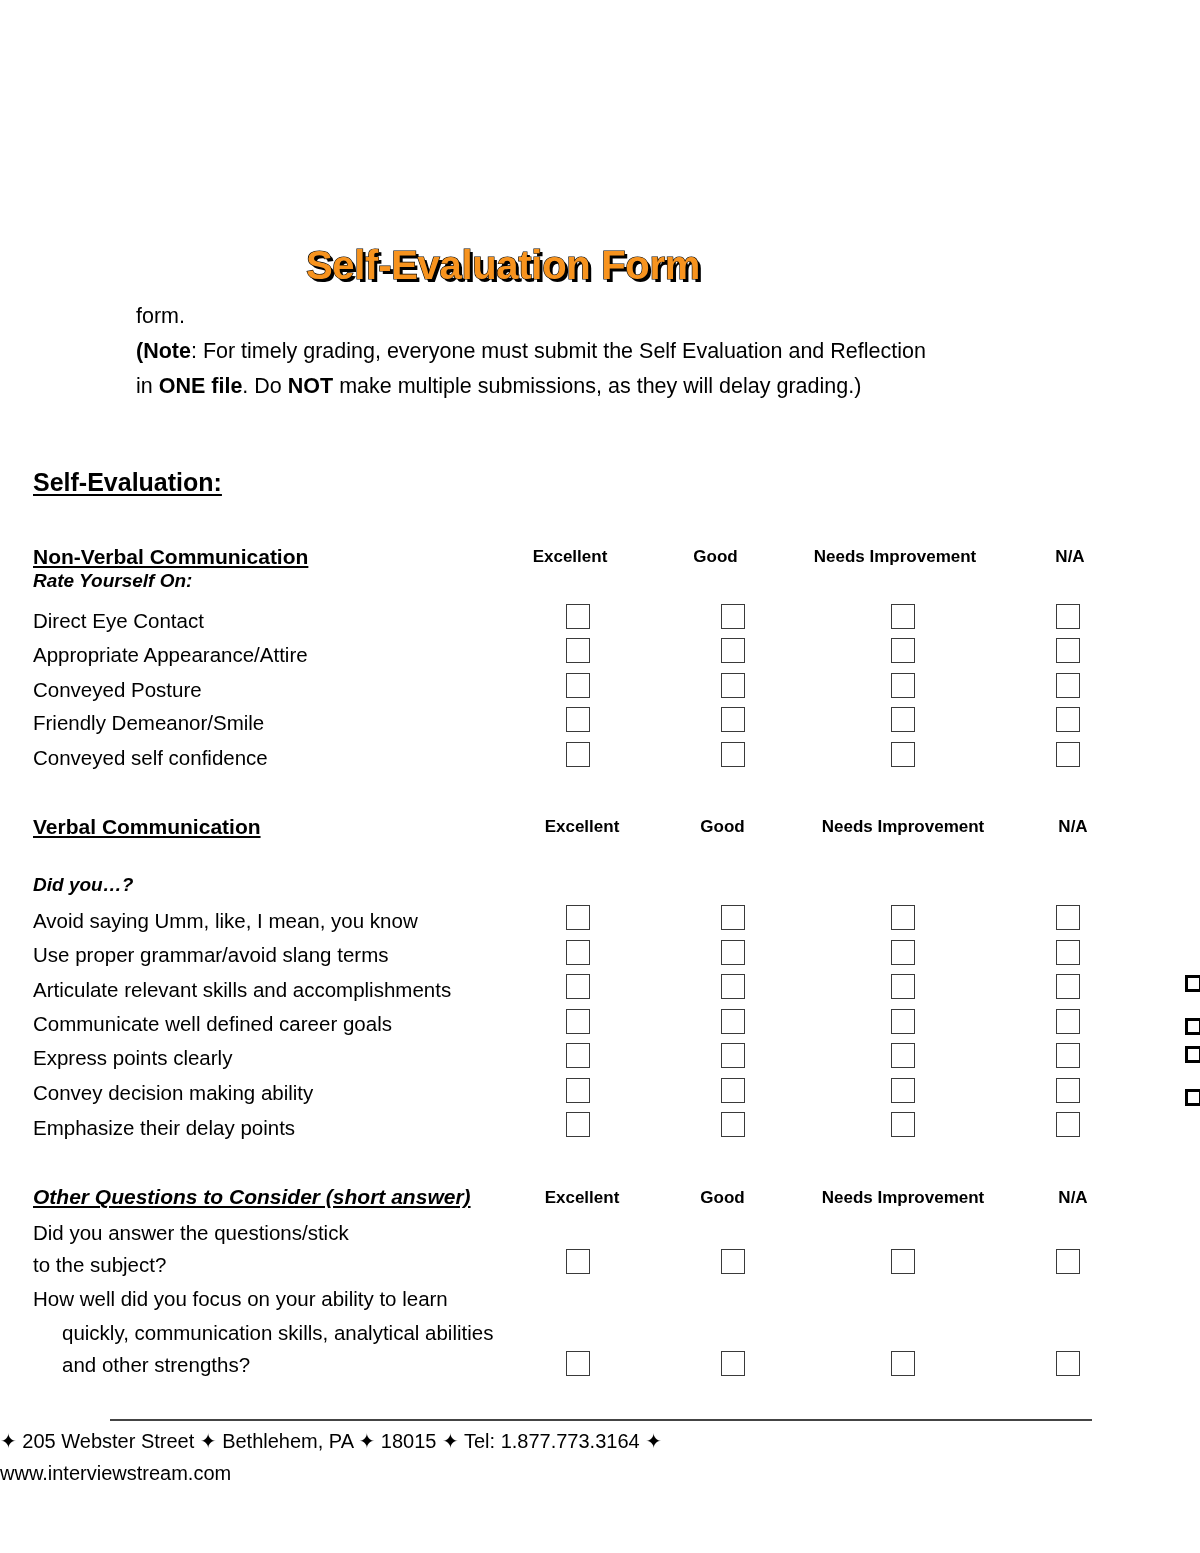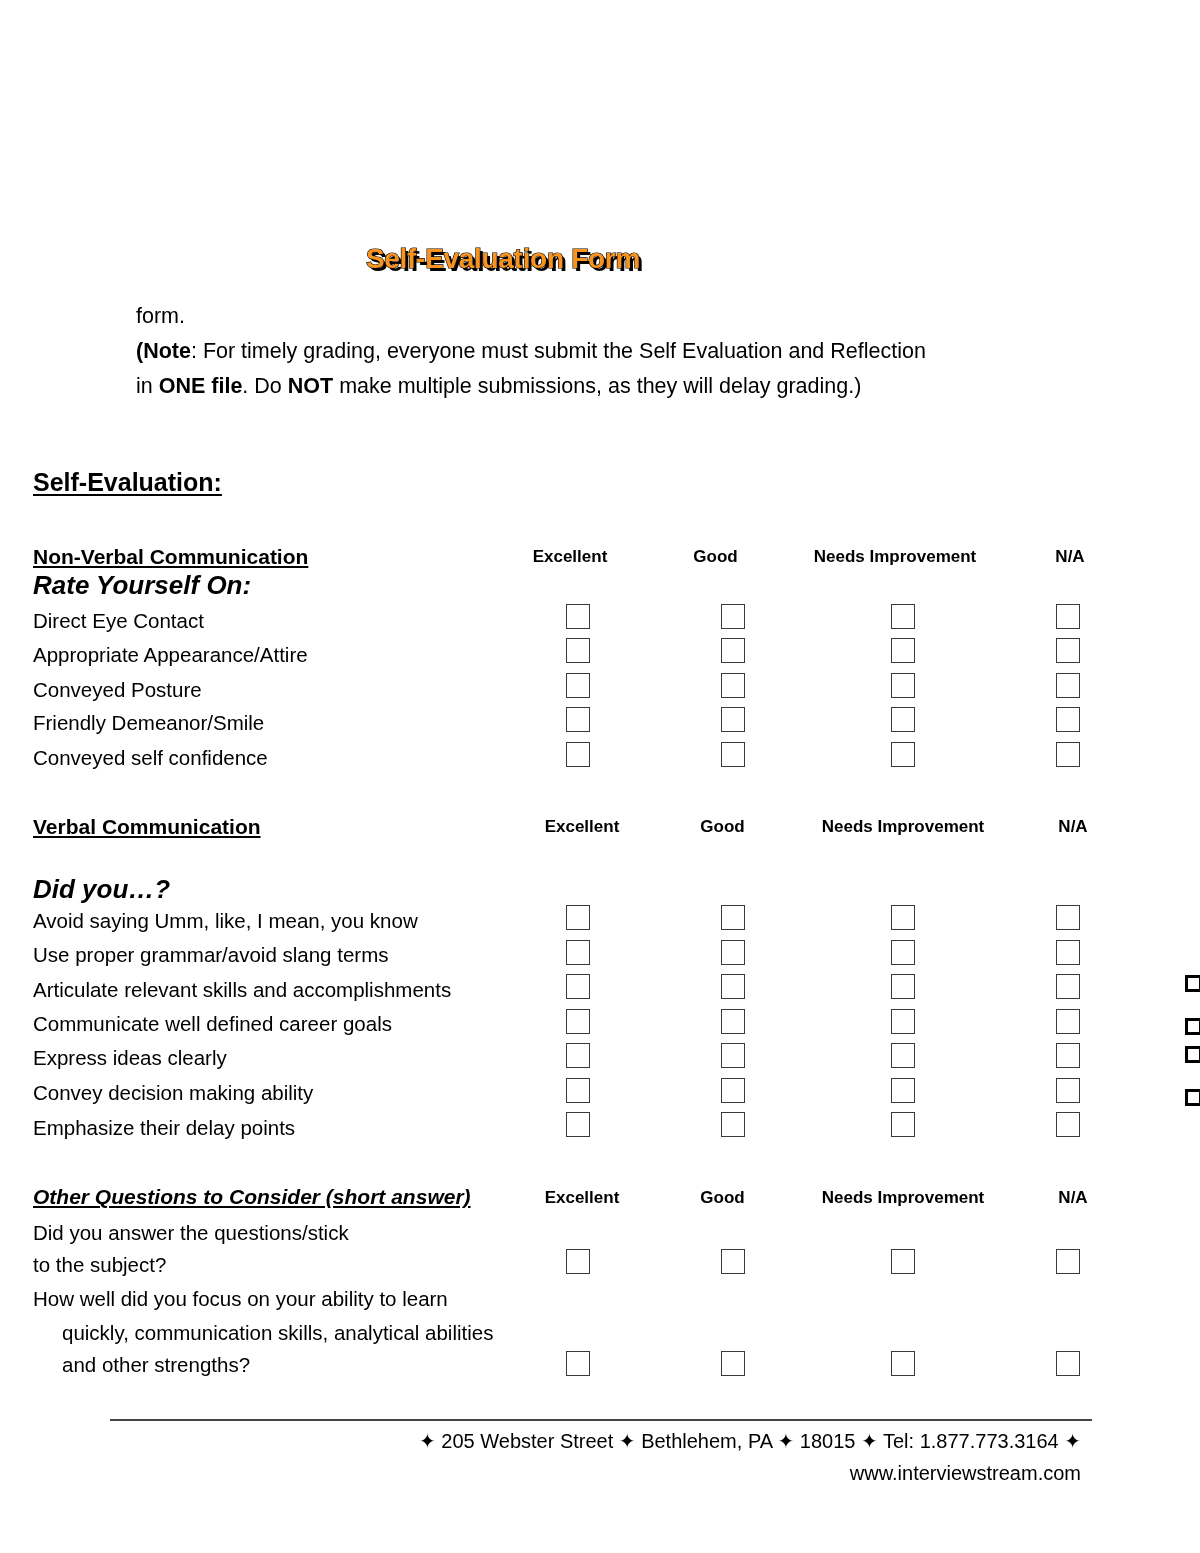--- a/index.html
+++ b/index.html
@@ -19,21 +19,21 @@
     overflow: hidden;
   }
 
   
   .doc-title {
     position: absolute;
     left: 0;
     top: 243px;
     width: 1006px;
     text-align: center;
-    font-size: 28px;
+    font-size: 40px;
     font-weight: bold;
     letter-spacing: -0.3px;
     color: #F7931E;
     -webkit-text-stroke: 1.2px #000000;
     paint-order: stroke fill;
     text-shadow: 3px 3px 0 #000000;
   }
 
   
   .directions {
@@ -64,21 +64,21 @@
     font-size: 21px;
     font-weight: bold;
     text-decoration: underline;
     text-underline-offset: 2px;
     white-space: nowrap;
   }
   .sec-title.italic { font-style: italic; }
 
   .sub-label {
     position: absolute;
-    font-size: 26px;
+    font-size: 19px;
     font-weight: bold;
     font-style: italic;
     white-space: nowrap;
   }
 
   .col-head {
     position: absolute;
     font-size: 17px;
     font-weight: bold;
     white-space: nowrap;
@@ -115,21 +115,21 @@
     left: 110px;
     top: 1419px;
     width: 982px;
     height: 0;
     border-top: 2px solid #444444;
   }
   .footer-line {
     position: absolute;
     left: 0;
     width: 1081px;
-    text-align: right;
+    text-align: left;
     font-size: 20px;
     white-space: nowrap;
   }
   .footer-line.l1 { top: 1429px; }
   .footer-line.l2 { top: 1462px; }
 </style>
 </head>
 <body>
 
 <div class="page">
@@ -188,21 +188,21 @@
 
   <div class="col-head" style="left:492px; top:817px; width:180px;">Excellent</div>
   <div class="col-head" style="left:650px; top:817px; width:145px;">Good</div>
   <div class="col-head" style="left:798px; top:817px; width:210px;">Needs Improvement</div>
   <div class="col-head" style="left:1003px; top:817px; width:140px;">N/A</div>
 
   <div class="item-label" style="left:33px; top:909px;">Avoid saying Umm, like, I mean, you know</div>
   <div class="item-label" style="left:33px; top:943px;">Use proper grammar/avoid slang terms</div>
   <div class="item-label" style="left:33px; top:1012px;">Communicate well defined career goals</div>
   <div class="item-label" style="left:33px; top:978px;">Articulate relevant skills and accomplishments</div>
-  <div class="item-label" style="left:33px; top:1046px;">Express ideas clearly</div>
+  <div class="item-label" style="left:33px; top:1046px;">Express points clearly</div>
   <div class="item-label" style="left:33px; top:1081px;">Convey decision making ability</div>
   <div class="item-label" style="left:33px; top:1116px;">Emphasize their delay points</div>
 
   <div class="cbox" style="left:566px; top:905px;"></div>
   <div class="cbox" style="left:721px; top:905px;"></div>
   <div class="cbox" style="left:891px; top:905px;"></div>
   <div class="cbox" style="left:1056px; top:905px;"></div>
 
   <div class="cbox" style="left:566px; top:940px;"></div>
   <div class="cbox" style="left:721px; top:940px;"></div>

